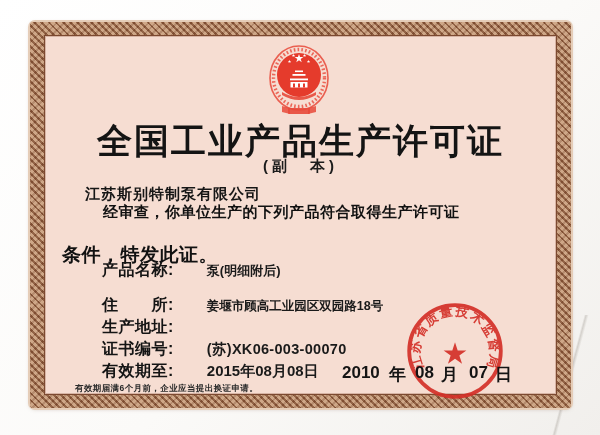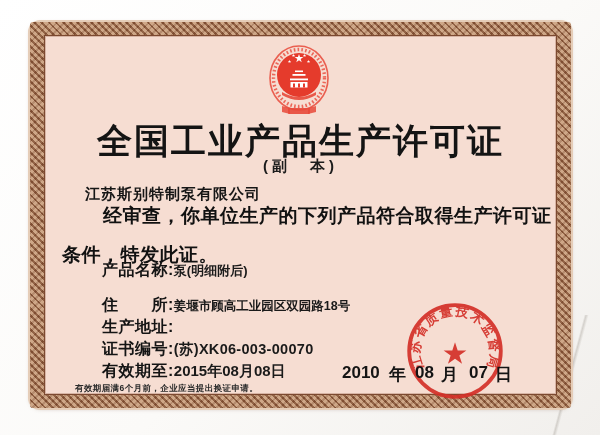--- a/index.html
+++ b/index.html
@@ -11,21 +11,21 @@
   }
   
   .crease{
     position:absolute;right:0;bottom:0;width:60px;height:120px;pointer-events:none;
     background:linear-gradient(105deg,transparent 48%,rgba(180,175,168,.5) 50%,transparent 53%);
   }
   .cert{
     position:absolute;left:30px;top:22px;width:541px;height:386px;
     background:#c59877;
     box-shadow:0 0 0 2px #e5cdb8, 0 1px 4px rgba(120,90,70,.35);
-    border-radius:10px;
+    border-radius:5px;
   }
   
   .band{
     position:absolute;inset:0;border-radius:3px;
     background:
       repeating-linear-gradient(45deg, rgba(110,60,35,.55) 0 2px, rgba(222,188,160,.45) 2px 5px),
       repeating-linear-gradient(-45deg, rgba(110,60,35,.5) 0 2px, rgba(205,165,135,.4) 2px 5px),
       #b98b66;
   }
   .inner{
@@ -45,31 +45,31 @@
   .subtitle{
     position:absolute;left:0;top:121px;width:100%;text-align:center;
     font-size:15px;font-weight:bold;color:#1c1c1c;letter-spacing:4px;
   }
   .company{
     position:absolute;left:40px;top:149px;
     font-size:15px;font-weight:bold;color:#161616;letter-spacing:1px;text-align:right;
   }
   .stmt1{
     position:absolute;left:58px;top:167px;
-    font-size:19px;font-weight:bold;color:#111;letter-spacing:.5px;white-space:nowrap;
+    font-size:15px;font-weight:bold;color:#111;letter-spacing:.5px;white-space:nowrap;
   }
   .stmt2{
     position:absolute;left:17px;top:206px;
     font-size:19px;font-weight:bold;color:#111;letter-spacing:.5px;
   }
   .row{
-    position:absolute;left:57px;display:flex;align-items:baseline;white-space:nowrap;
+    position:absolute;left:57px;display:flex;align-items:baseline;white-space:nowrap;gap:28px;
   }
   .row .lab{font-size:16px;font-weight:bold;color:#141414;letter-spacing:.5px;}
-  .row .val{font-weight:bold;color:#1a1a1a;}
+  .row .val{font-weight:bold;color:#1a1a1a;margin-left:5px;}
   .r0{top:224px}.r1{top:259px}.r2{top:281px}.r3{top:303px}.r4{top:325px}
   .r0 .val{font-size:13px}.r1 .val{font-size:12.5px}.r2 .val{font-size:12.5px}
   .r3 .val{font-size:14.5px;letter-spacing:.3px}.r4 .val{font-size:15px}
   .note{
     position:absolute;left:30px;top:347px;
     font-size:8.5px;font-weight:bold;color:#2a2a2a;letter-spacing:.4px;
   }
   .stamp{position:absolute;left:360px;top:265px;width:100px;height:100px;opacity:.92;z-index:1;}
   .dateline{position:absolute;top:327px;left:0;width:100%;height:22px;z-index:2;}
   .dpart{position:absolute;font-weight:bold;color:#141414;font-size:17px;}

